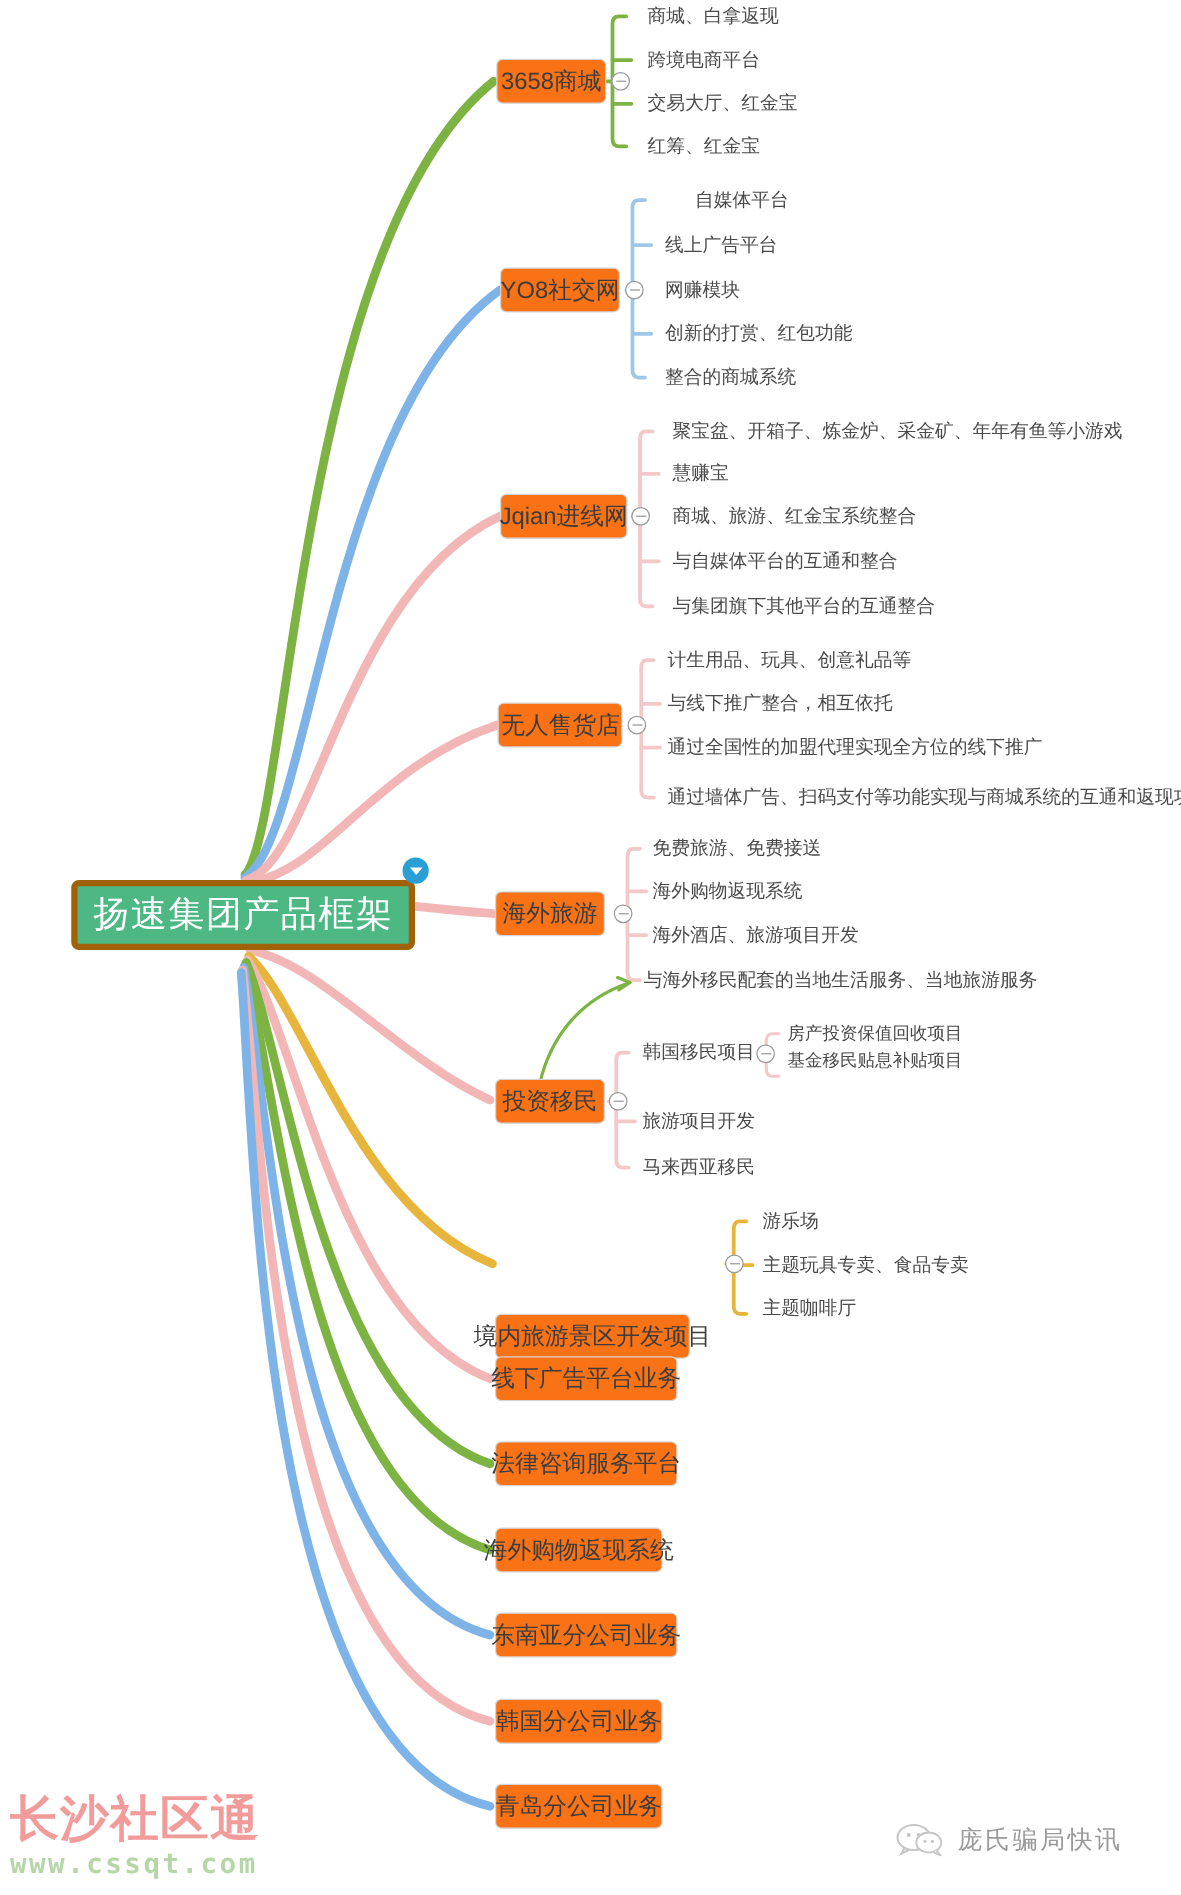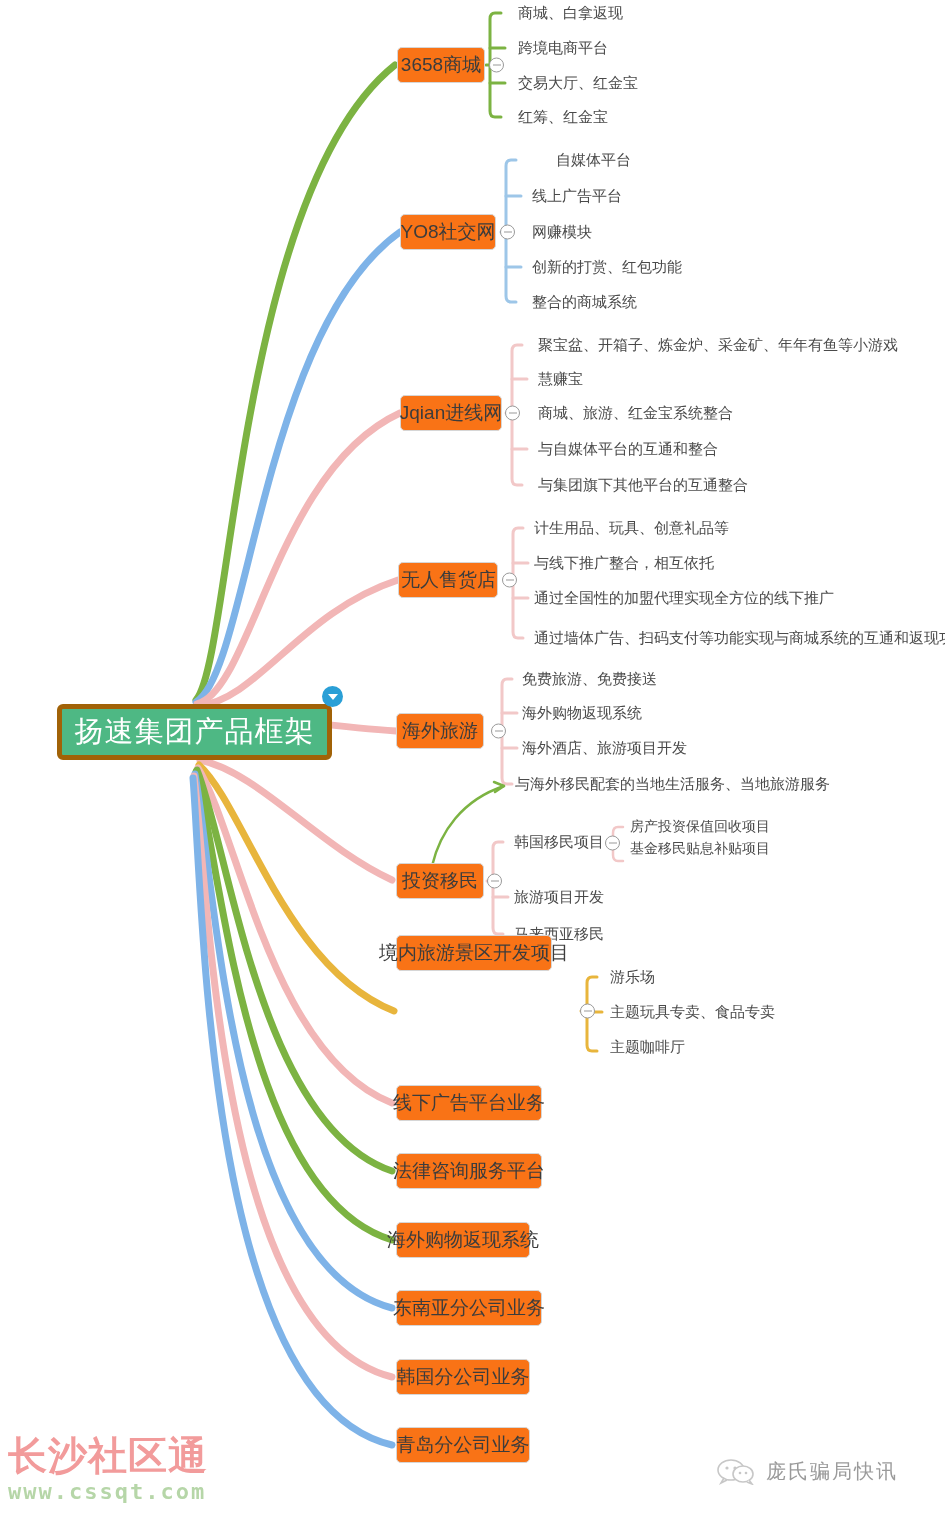--- a/index.html
+++ b/index.html
@@ -188,21 +188,21 @@
     <span>投资移民</span>
   </div>
   <div class="toggle" style="left:487px;top:881px;"></div>
   <div class="leaf" style="left:514px;top:842px;">韩国移民项目</div>
   <div class="toggle" style="left:605px;top:843px;"></div>
   <div class="leaf sub" style="left:630px;top:827px;">房产投资保值回收项目</div>
   <div class="leaf sub" style="left:630px;top:849px;">基金移民贴息补贴项目</div>
   <div class="leaf" style="left:514px;top:897px;">旅游项目开发</div>
   <div class="leaf" style="left:514px;top:934px;">马来西亚移民</div>
 
-  <div class="node" style="left:396px;top:935px;width:156px;height:36px;align-items:center;">
+  <div class="node" style="left:396px;top:1051px;width:156px;height:36px;align-items:center;">
     <span>境内旅游景区开发项目</span>
   </div>
   <div class="toggle" style="left:580px;top:1011px;"></div>
   <div class="leaf" style="left:610px;top:977px;">游乐场</div>
   <div class="leaf" style="left:610px;top:1012px;">主题玩具专卖、食品专卖</div>
   <div class="leaf" style="left:610px;top:1047px;">主题咖啡厅</div>
 
   <div class="node" style="left:396px;top:1085px;width:146px;height:36px;">
     <span>线下广告平台业务</span>
   </div>

